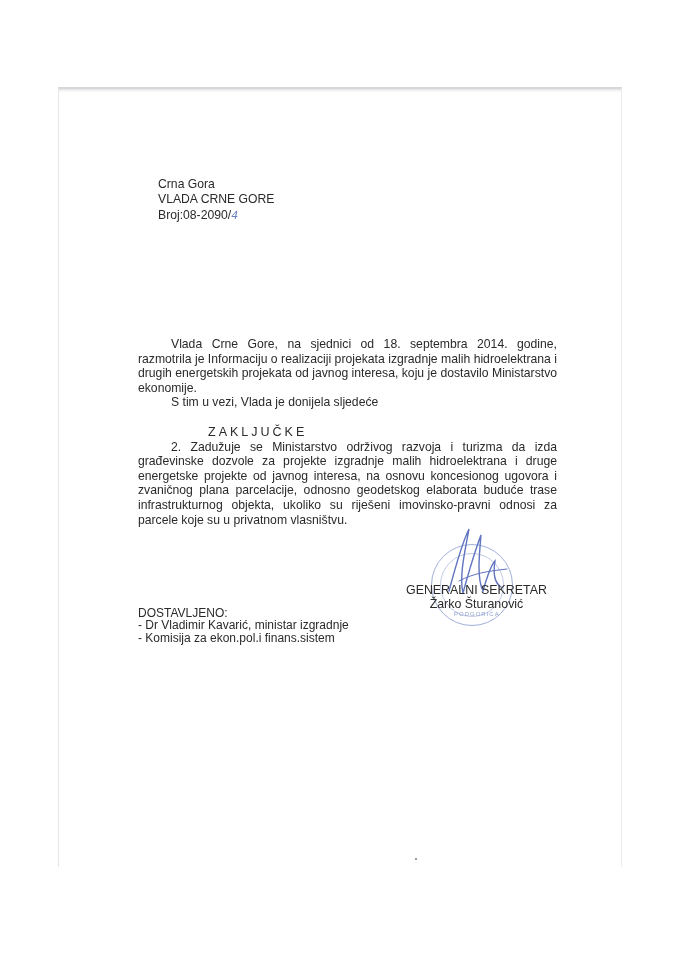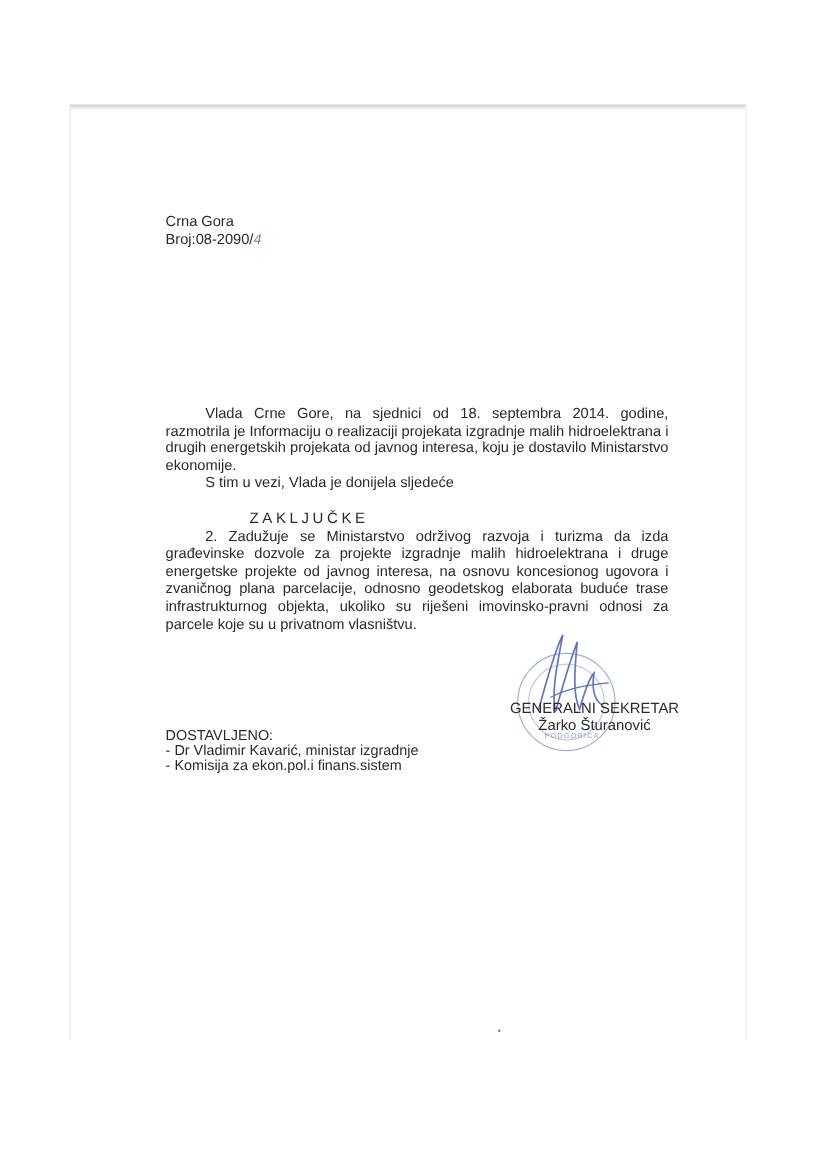--- a/index.html
+++ b/index.html
@@ -9,48 +9,49 @@
   }
   .page {
     position: absolute; left: 58px; top: 87px; width: 562px; height: 778px;
     background: #ffffff;
     border-top: 2px solid #d8d8dc;
     border-left: 1px solid #e6e6e8;
     border-right: 1px solid #ececee;
     box-shadow: inset 0 3px 3px -2px rgba(150,150,160,0.35);
   }
   .header { position: absolute; left: 79px; top: 88px; font-size: 12.2px; line-height: 15.3px; }
-  .header div { white-space: nowrap; }
+  .header div { white-space: nowrap; margin-left: 20px; }
   .hand { color: #6a7fc8; font-family: "DejaVu Sans", sans-serif; font-style: italic; font-size: 11px; }
   .body { position: absolute; left: 79px; top: 248px; width: 419px; font-size: 12.2px; line-height: 14.6px; }
   .body p { margin: 0; text-align: justify; text-align-last: left; }
   .indent { text-indent: 33px; }
   .gap { height: 15px; }
   .title { text-align: center; letter-spacing: 3px; font-size: 12.5px; margin-top: 0; padding-left: 70px; }
-  .sigblock { position: absolute; left: 366px; top: 494px; font-size: 12.4px; line-height: 14px; text-align: center; }
+  .sigblock { position: absolute; left: 347px; top: 494px; font-size: 12.4px; line-height: 14px; text-align: center; }
   .stamp {
     position: absolute; left: 372px; top: 455px; width: 80px; height: 80px;
     border: 1.5px solid #9fb0d8; border-radius: 50%;
   }
   .stamp-inner {
     position: absolute; left: 8px; top: 8px; width: 62px; height: 62px;
     border: 1px solid #c1cbe6; border-radius: 50%;
   }
   .stamp-text { position: absolute; left: 22px; top: 66px; font-size: 6px; color: #8c9fd0; letter-spacing: 1px; }
   .signature { position: absolute; left: 370px; top: 432px; }
   .dist { position: absolute; left: 79px; top: 518px; font-size: 12px; line-height: 12.4px; }
   .speck { position: absolute; left: 415px; top: 858px; width: 2px; height: 2px; background: #7a7a6a; border-radius: 50%; }
 </style>
 </head>
 <body>
 
 <div class="page">
 
   <div class="header">
     <div>Crna Gora</div>
+    <div>VLADA CRNE GORE</div>
     <div><span>Broj:08-2090/</span><span class="hand">4</span></div>
   </div>
 
   <div class="body">
     <p class="indent">Vlada Crne Gore, na sjednici od 18. septembra 2014. godine, razmotrila je Informaciju o realizaciji projekata izgradnje malih hidroelektrana i drugih energetskih projekata od javnog interesa, koju je dostavilo Ministarstvo ekonomije.</p>
     <p class="indent">S tim u vezi, Vlada je donijela sljedeće</p>
     <div class="gap"></div>
     <p class="title">ZAKLJUČKE</p>
     <p class="indent">2. Zadužuje se Ministarstvo održivog razvoja i turizma da izda građevinske dozvole za projekte izgradnje malih hidroelektrana i druge energetske projekte od javnog interesa, na osnovu koncesionog ugovora i zvaničnog plana parcelacije, odnosno geodetskog elaborata buduće trase infrastrukturnog objekta, ukoliko su riješeni imovinsko-pravni odnosi za parcele koje su u privatnom vlasništvu.</p>
   </div>

